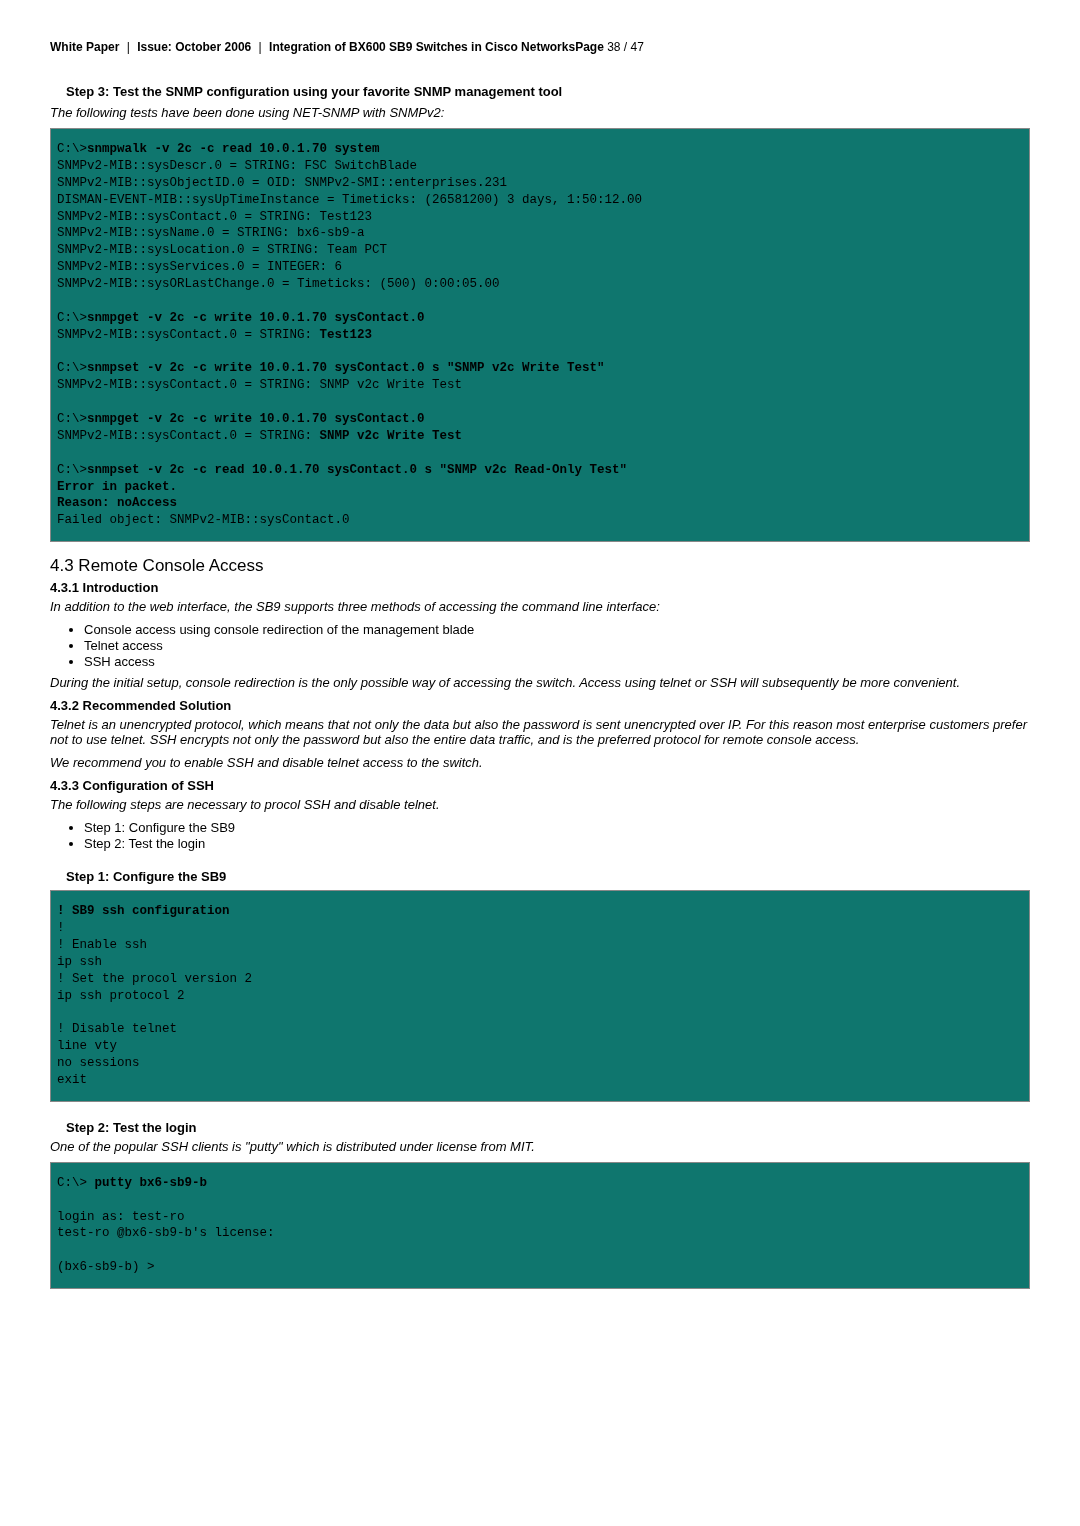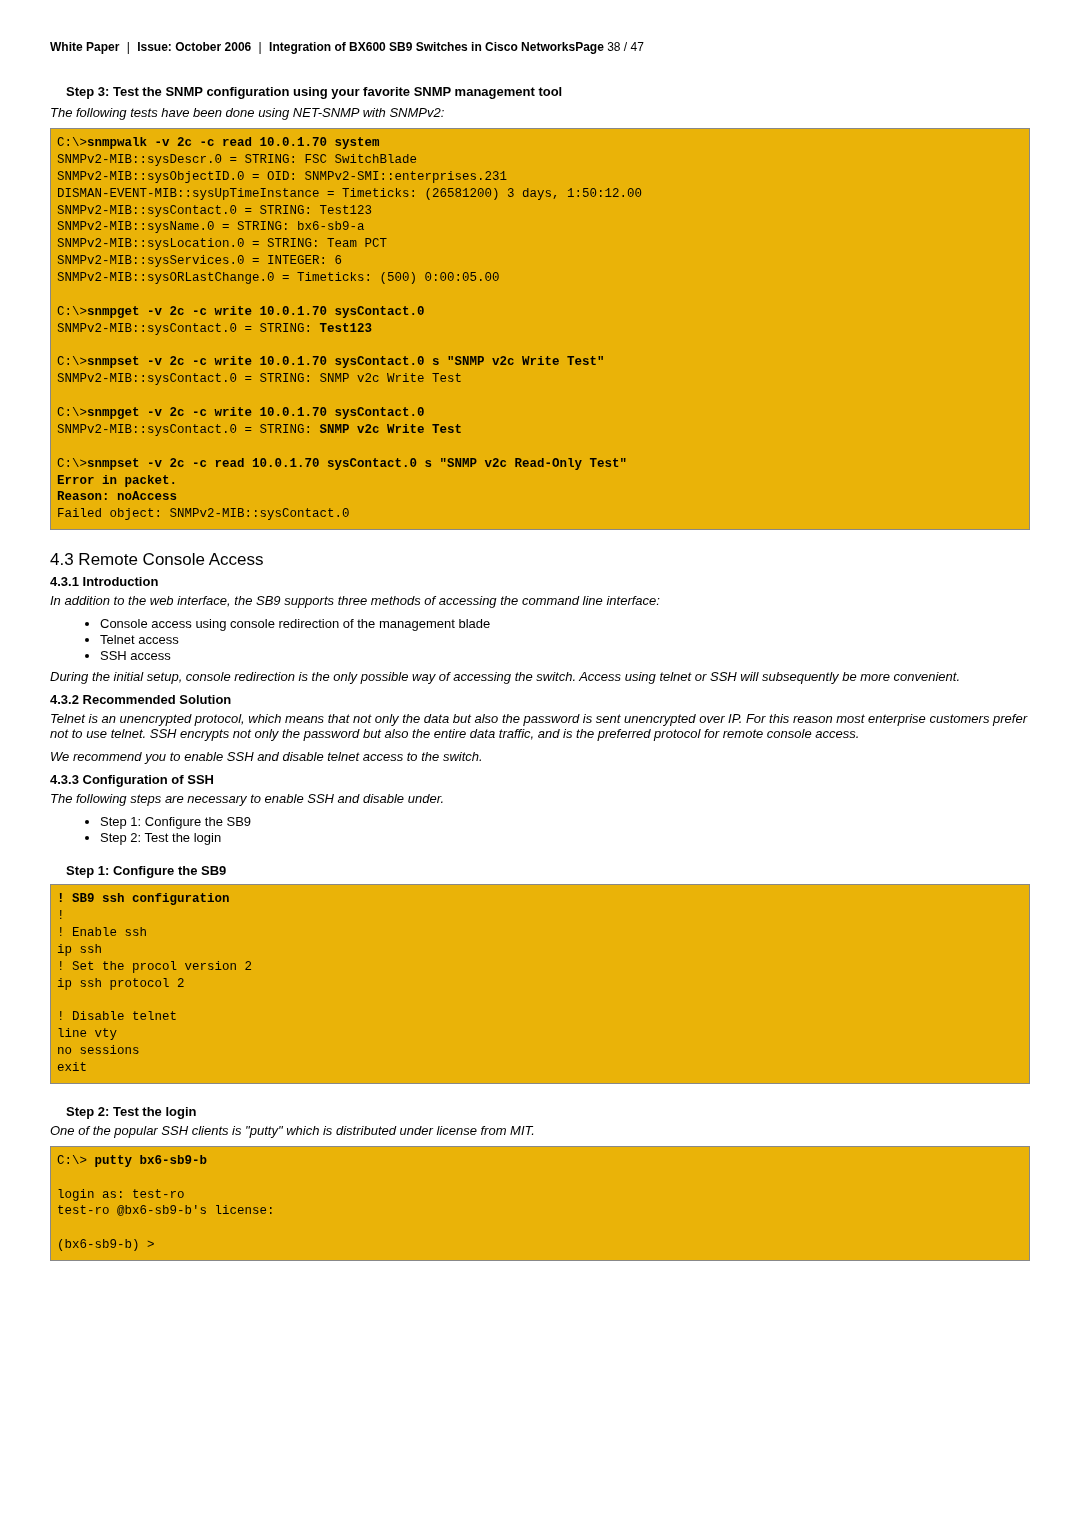--- a/index.html
+++ b/index.html
@@ -21,44 +21,44 @@
   }
   .header-left span.sep { font-weight: normal; margin: 0 4px; }
   h3.step {
     font-size: 13px;
     font-weight: bold;
     margin: 18px 0 6px 16px;
   }
   p.intro { margin: 4px 0 8px 0; font-style: italic; }
   .code-box {
     border: 1px solid #888;
-    background: #eab308;
-    padding: 6px 6px;
+    background: #0f766e;
+    padding: 12px 6px;
     font-family: "Courier New", monospace;
     font-size: 12.5px;
     white-space: pre-wrap;
     line-height: 1.35;
-    margin-bottom: 20px;
+    margin-bottom: 14px;
   }
   .code-box .cmd { font-weight: bold; }
   h2.section {
     font-size: 17px;
     font-weight: normal;
     margin: 14px 0 2px 0;
   }
   h4.subsection {
     font-size: 13px;
     font-weight: bold;
     margin: 4px 0 2px 0;
   }
   ul.bullet {
     margin: 2px 0 6px 34px;
     padding: 0;
   }
-  ul.bullet li { margin: 1px 16px; }
+  ul.bullet li { margin: 1px 0; }
 </style>
 </head>
 <body>
 
 <div class="header-line">
   <div class="header-left">
     <span>White Paper</span>
     <span class="sep">|</span>
     <span>Issue: October 2006</span>
     <span class="sep">|</span>
@@ -106,21 +106,21 @@
   <li>Telnet access</li>
   <li>SSH access</li>
 </ul>
 <p class="intro">During the initial setup, console redirection is the only possible way of accessing the switch. Access using telnet or SSH will subsequently be more convenient.</p>
 
 <h4 class="subsection">4.3.2   Recommended Solution</h4>
 <p class="intro">Telnet is an unencrypted protocol, which means that not only the data but also the password is sent unencrypted over IP. For this reason most enterprise customers prefer not to use telnet. SSH encrypts not only the password but also the entire data traffic, and is the preferred protocol for remote console access.</p>
 <p class="intro">We recommend you to enable SSH and disable telnet access to the switch.</p>
 
 <h4 class="subsection">4.3.3   Configuration of SSH</h4>
-<p class="intro">The following steps are necessary to enable SSH and disable under.</p>
+<p class="intro">The following steps are necessary to procol SSH and disable telnet.</p>
 <ul class="bullet">
   <li>Step 1: Configure the SB9</li>
   <li>Step 2: Test the login</li>
 </ul>
 
 <h3 class="step">Step 1:  Configure the SB9</h3>
 
 <div class="code-box"><span class="cmd">! SB9 ssh configuration</span>
 <span>!</span>
 <span>! Enable ssh</span>

